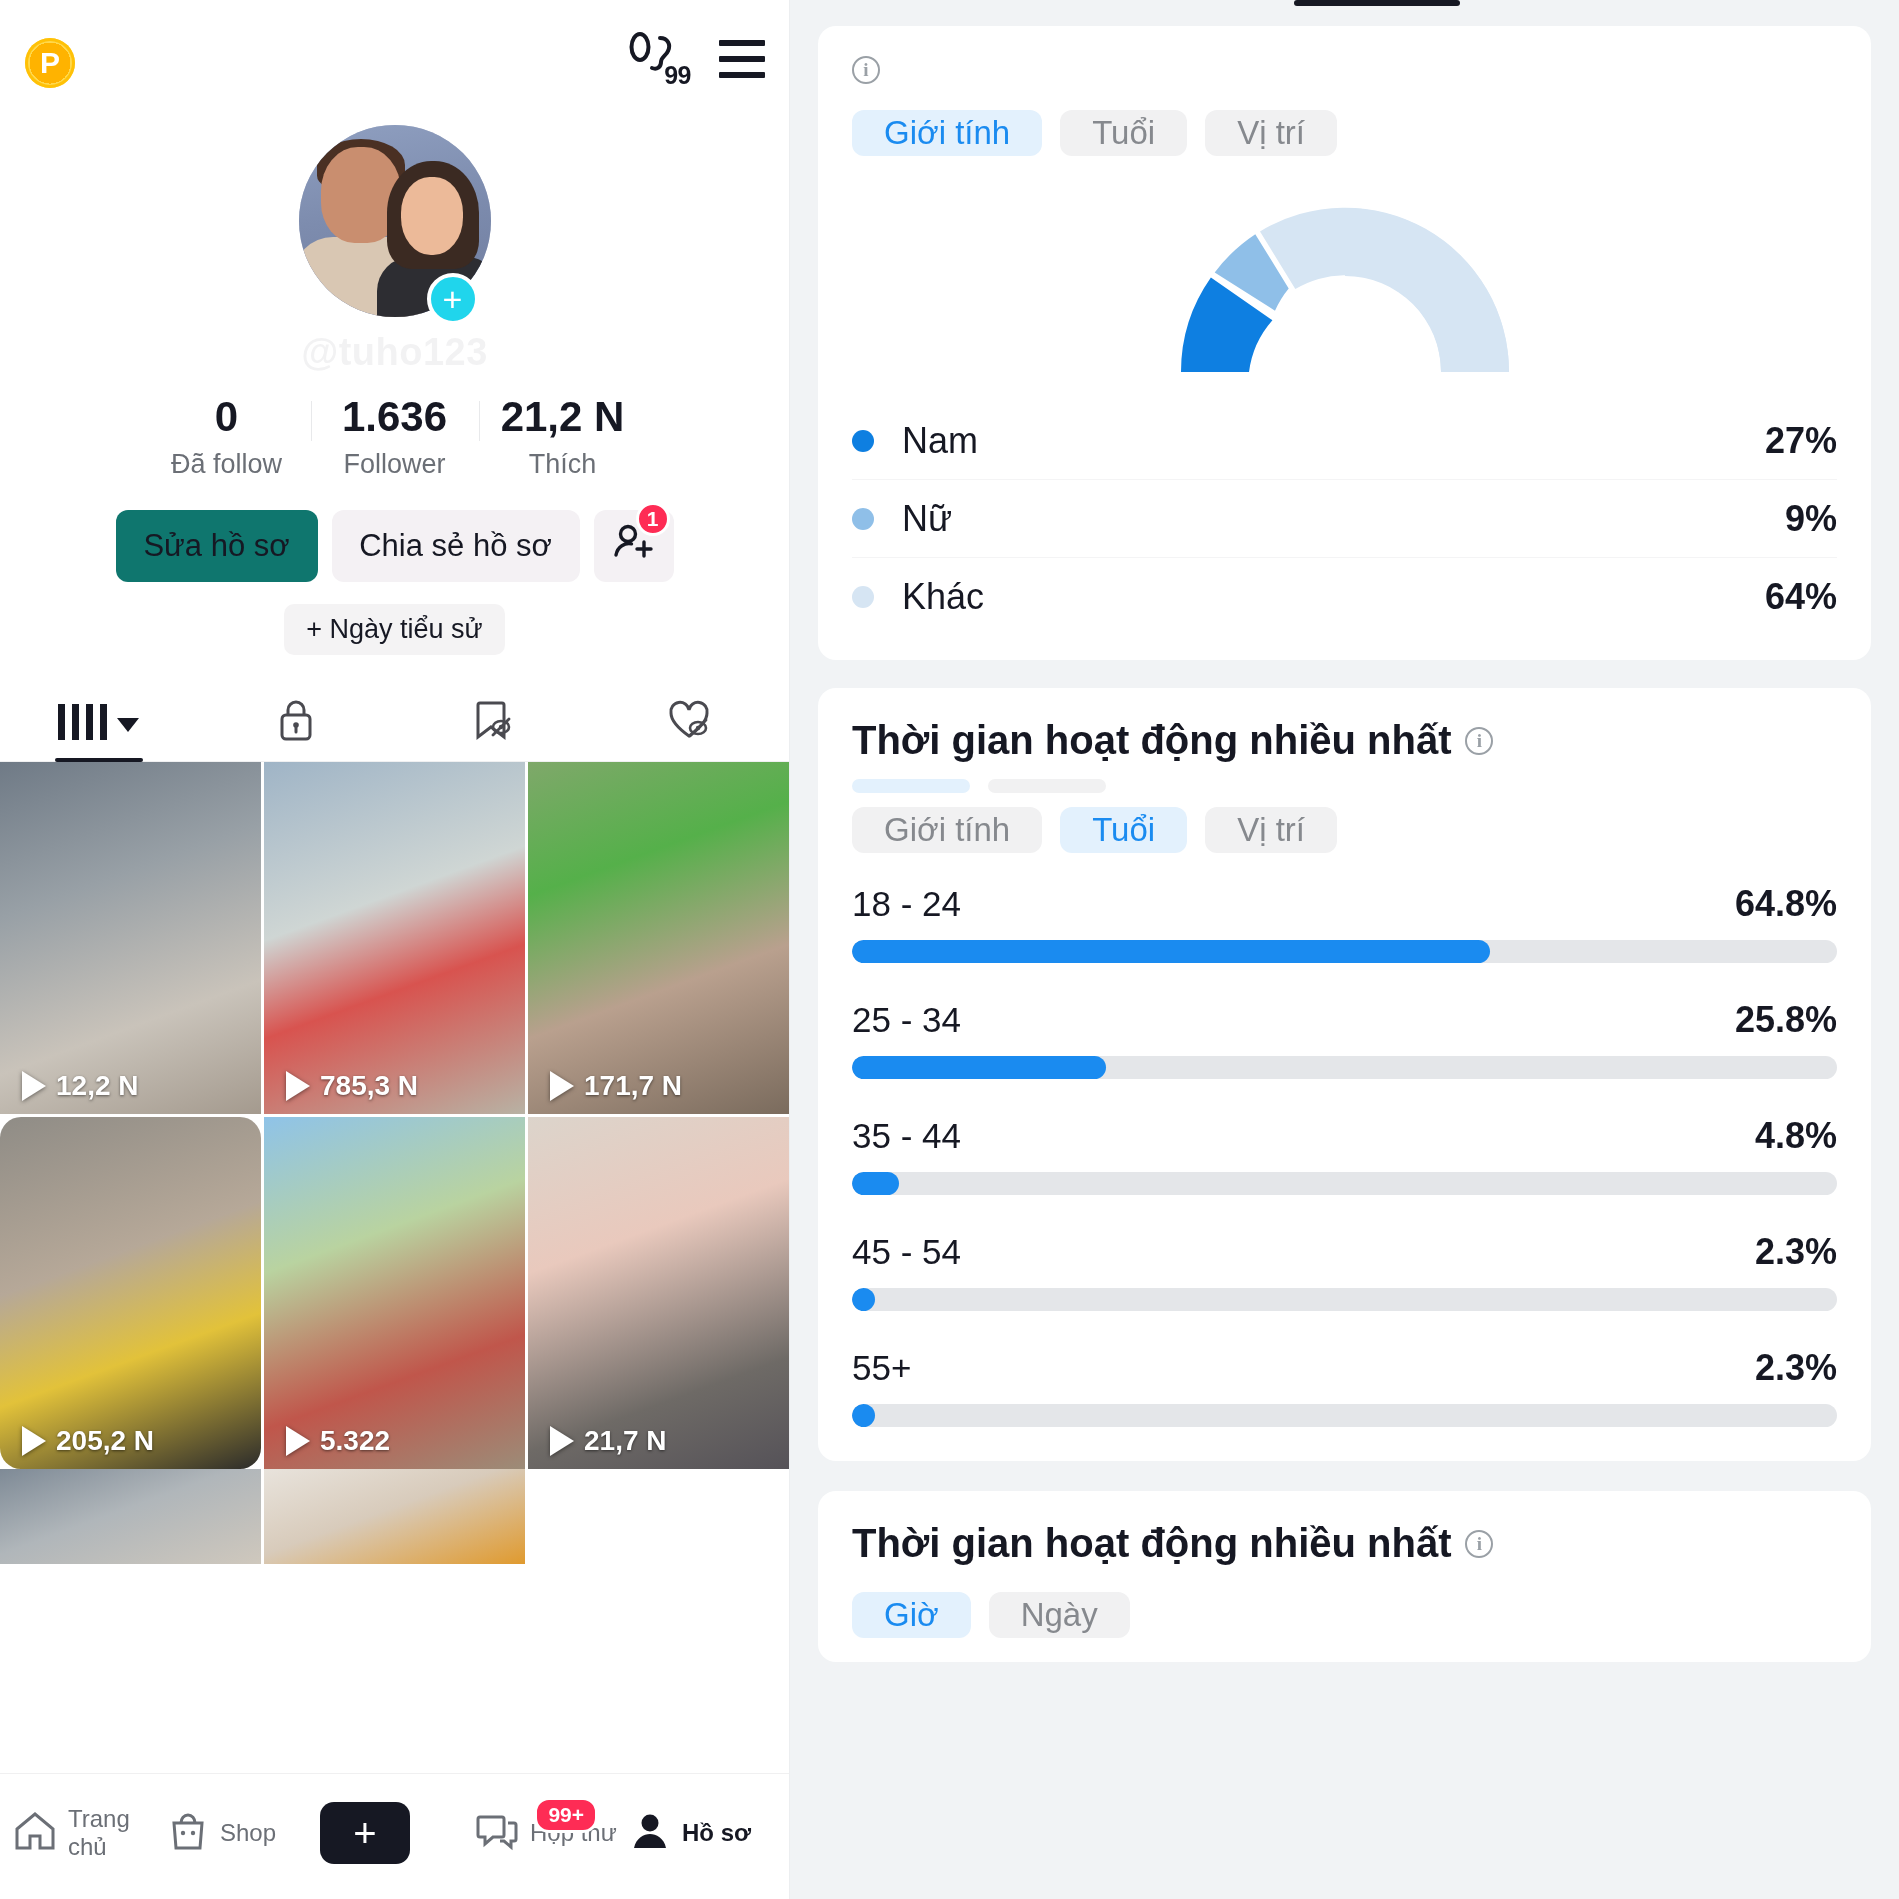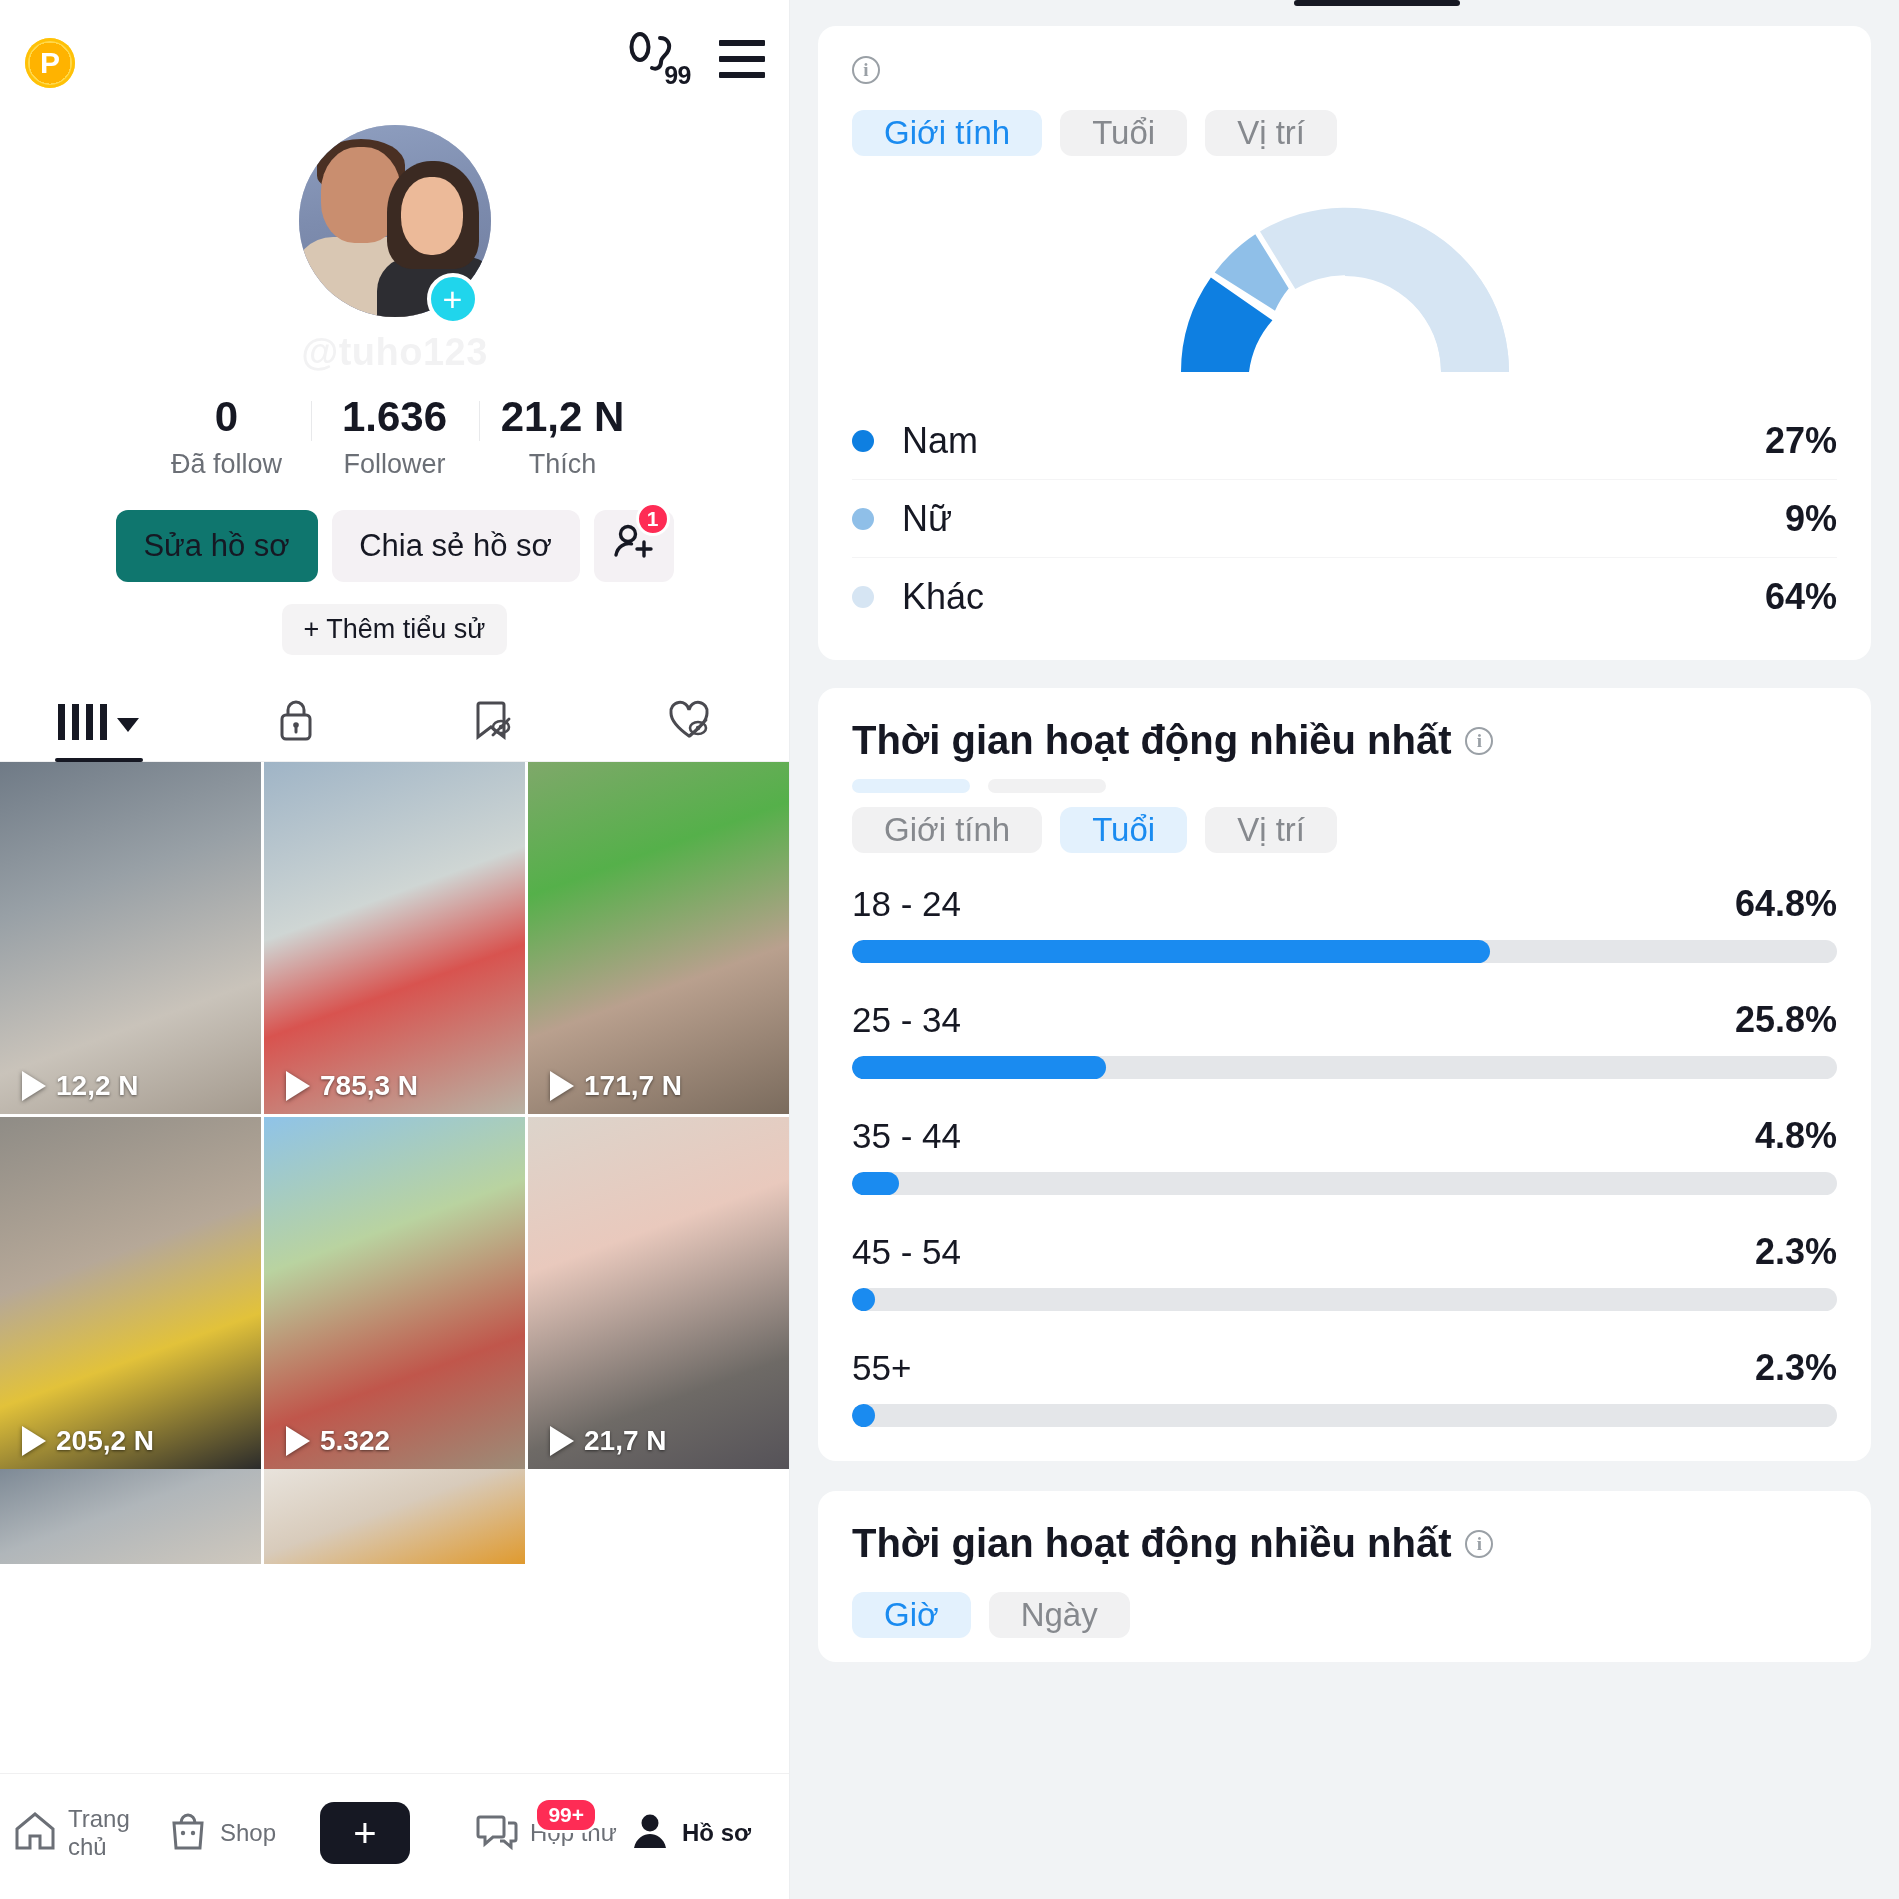--- a/index.html
+++ b/index.html
@@ -154,21 +154,21 @@
     width: 0; height: 0; border-top: 15px solid transparent;
     border-bottom: 15px solid transparent; border-left: 24px solid #fff;
     filter: drop-shadow(0 1px 2px rgba(0,0,0,0.5));
   }
   .partial-row { display: grid; grid-template-columns: repeat(3, 1fr); grid-auto-rows: 95px; gap: 3px; }
 
   
   .t1 { background: linear-gradient(160deg,#6f7a86 0%,#98a0a6 35%,#c9c3ba 70%,#a49a8e 100%); }
   .t2 { background: linear-gradient(160deg,#9fb4c6 0%,#cfd6d4 40%,#d8534f 62%, #b8b2a4 100%); }
   .t3 { background: linear-gradient(160deg,#7fa86a 0%,#55b04a 30%,#b9a08e 62%,#7a6b5d 100%); }
-  .t4 { background: linear-gradient(160deg,#8f8c86 0%,#b6a898 40%,#e2c23a 65%,#2b2b2b 100%); }
+  .t4 { background: linear-gradient(160deg,#8f8c86 0%,#b6a898 40%,#e2c23a 65%,#2b2b2b 100%); border-radius: 21px; }
   .t5 { background: linear-gradient(160deg,#8fc3e8 0%,#b9d3a0 35%,#c0564b 70%,#9c8c78 100%); }
   .t6 { background: linear-gradient(160deg,#dcd4cb 0%,#e9c9bd 35%,#6e6a66 75%,#555258 100%); }
   .t7 { background: linear-gradient(160deg,#7e8a96 0%,#b0b6ba 45%,#cfc8bd 100%); }
   .t8 { background: linear-gradient(160deg,#e8e3dc 0%,#d8cbbb 45%,#e09a2e 100%); }
   .t9 { background: #ffffff; }
 
   
   .bottom-nav {
     position: absolute; left: 0; bottom: 0; width: 790px; height: 126px;
     background: #ffffff; border-top: 1px solid #f0f0f1;
@@ -318,21 +318,21 @@
           <svg width="44" height="40" viewBox="0 0 44 40" aria-hidden="true">
             <circle cx="16" cy="12" r="7.5" fill="none" stroke="#161823" stroke-width="3.4"></circle>
             <path d="M4 33 c1.5 -8.5 9 -12.5 15.5 -11.2" fill="none" stroke="#161823" stroke-width="3.4" stroke-linecap="round"></path>
             <path d="M32 20 v14 M25 27 h14" stroke="#161823" stroke-width="3.4" stroke-linecap="round"></path>
           </svg>
         </span>
       </div>
     </div>
 
     <div class="bio-row">
-      <div class="bio-chip">+ Thêm tiểu sử</div>
+      <div class="bio-chip">+ Ngày tiểu sử</div>
     </div>
 
     <div class="tabs-row">
       <div class="tab-item active">
         <span class="grid-glyph">
           <span class="grid-bars">
               <i></i>
               <i></i>
               <i></i>
               <i></i>

